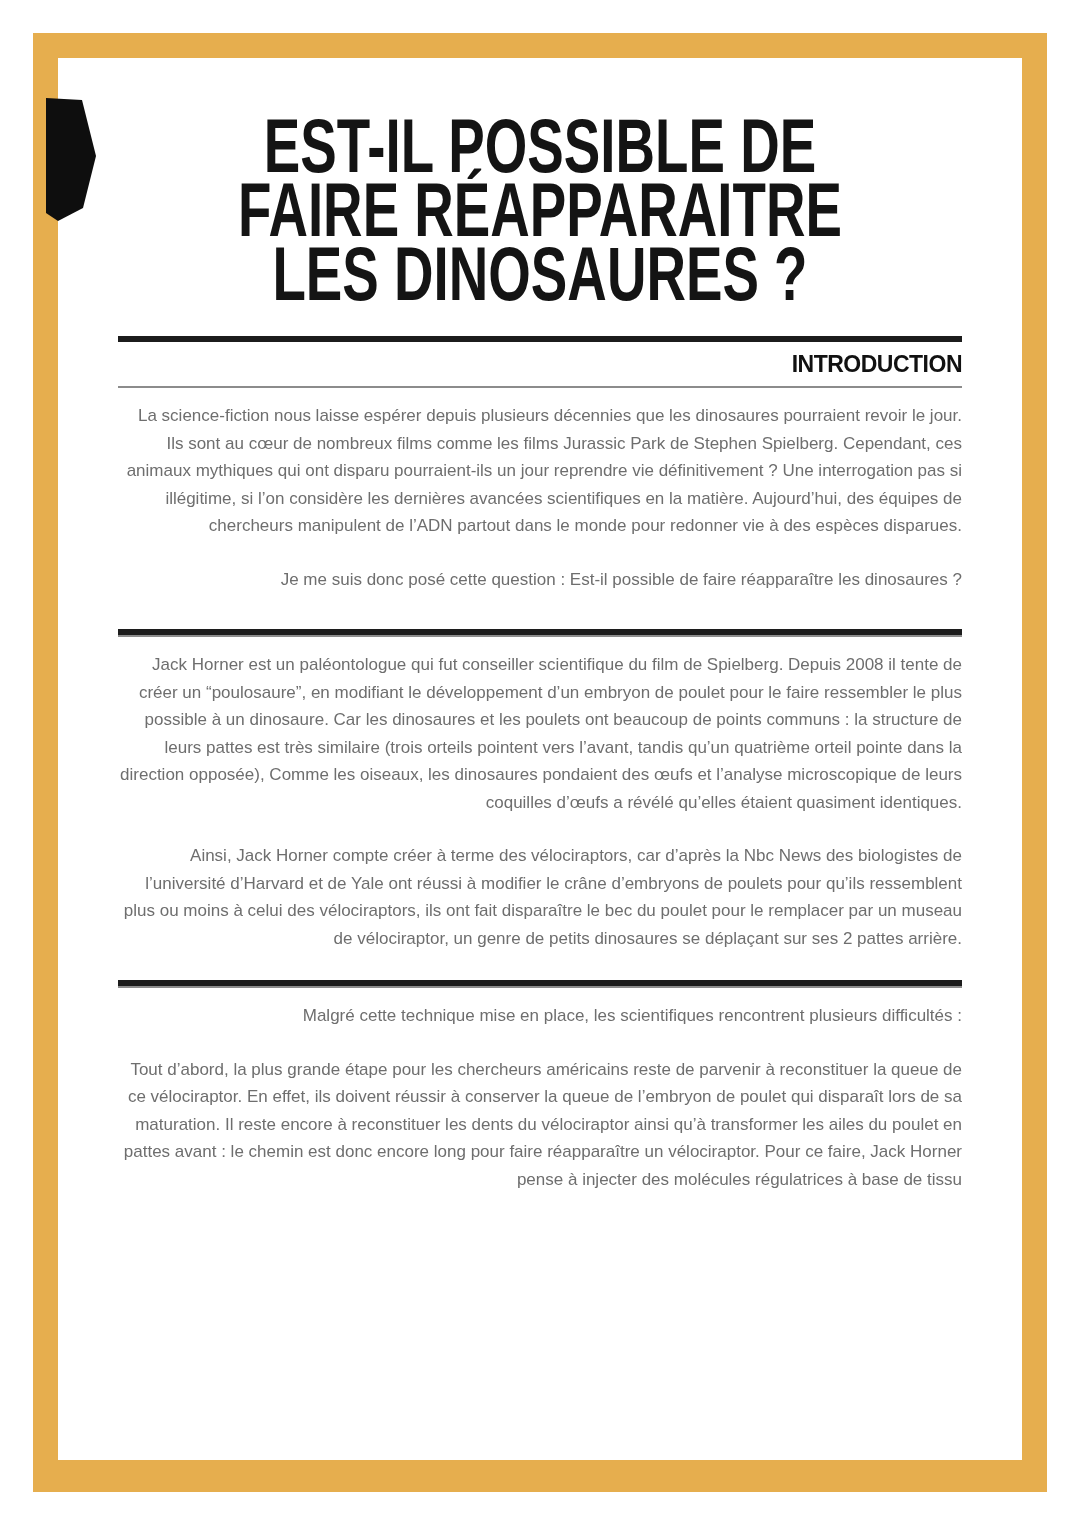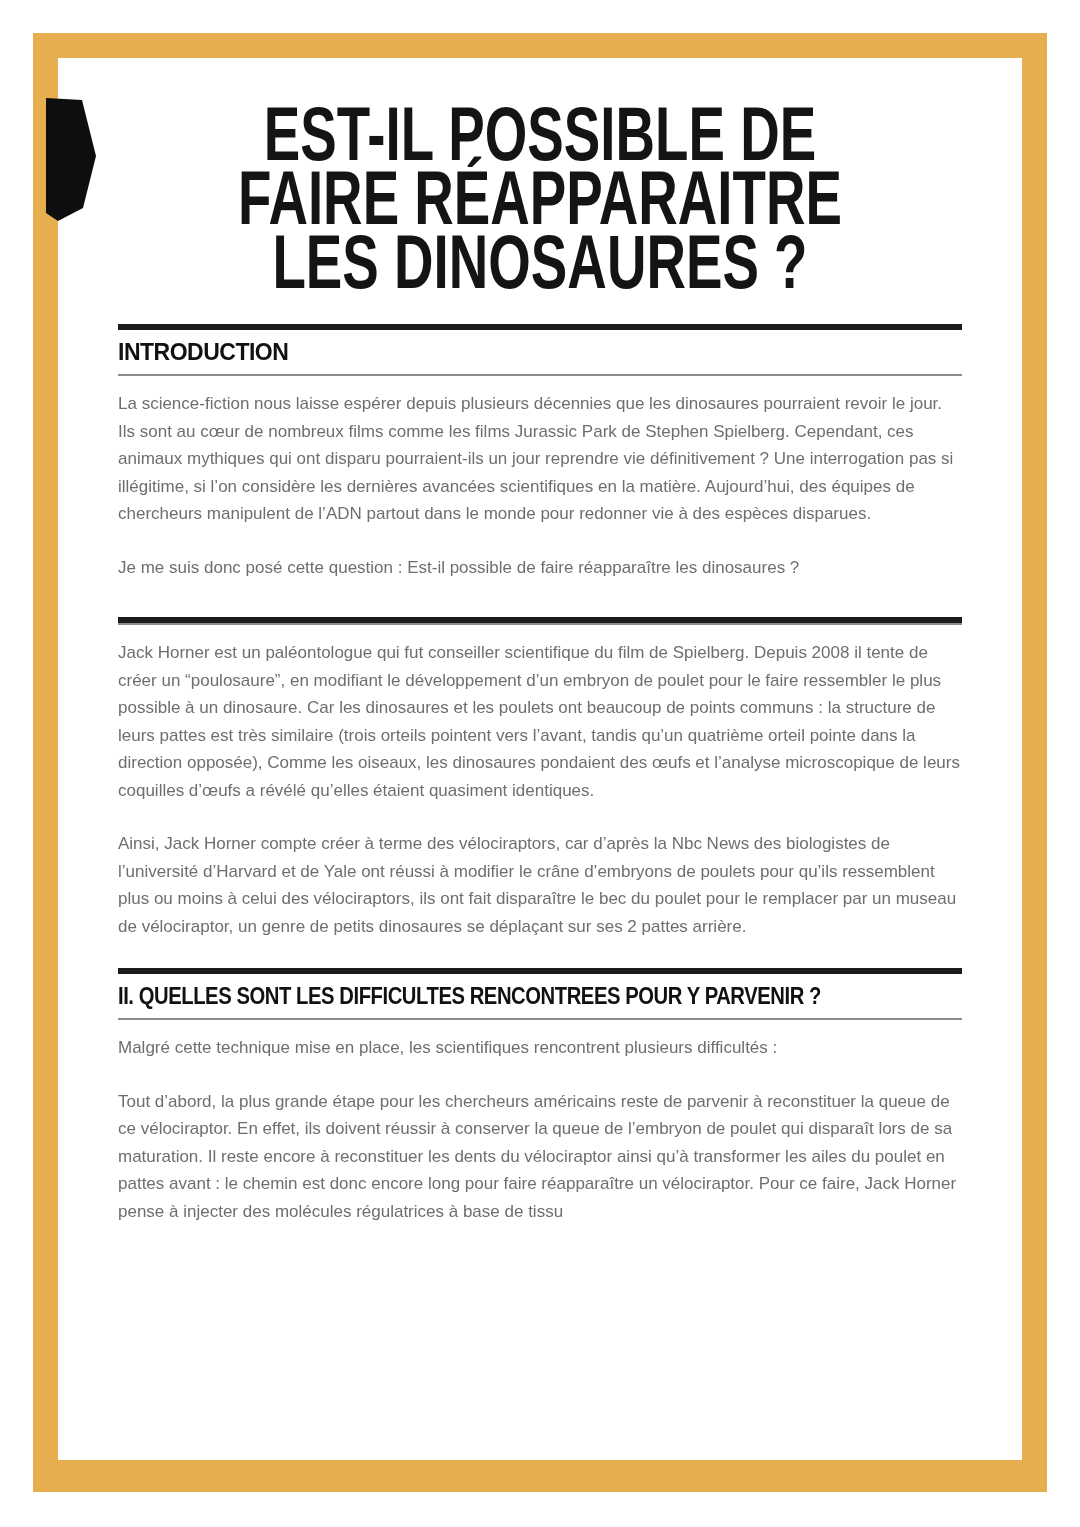--- a/index.html
+++ b/index.html
@@ -21,21 +21,21 @@
     left: 25px; top: 25px;
     width: 964px; height: 1402px;
     background: #ffffff;
   }
   .bookmark {
     position: absolute;
     left: -12px; top: 40px;
   }
   .content {
     width: 844px;
-    margin: 0 auto;
+    margin: 12px auto;
     padding-top: 44px;
   }
   .title {
     margin: 0;
     text-align: center;
     font-weight: bold;
     color: #141414;
     font-size: 76px;
     line-height: 64px;
     transform: scaleX(0.72);
@@ -51,41 +51,41 @@
     height: 2px;
     background: #8c8c8c;
   }
   .section-heading {
     margin: 0;
     padding: 7px 0;
     font-weight: bold;
     color: #111111;
     font-size: 23px;
     line-height: 30px;
-    text-align: left;
+    text-align: right;
     letter-spacing: -0.5px;
   }
   .heading-line {
     white-space: nowrap;
     transform: scaleX(0.95);
     transform-origin: center center;
   }
   .section-heading.left { text-align: left; }
   .heading-line-left {
     white-space: nowrap;
     letter-spacing: -0.5px;
     transform: scaleX(0.88);
     transform-origin: left center;
   }
   .para {
     margin: 14px 0 0 0;
     font-size: 17px;
     line-height: 27.5px;
     color: #6e6e6e;
-    text-align: left;
+    text-align: right;
   }
   .para.gap { margin-top: 26px; }
   .rule-thick.before-part1 { margin-top: 36px; }
   .rule-thick.before-part2 { margin-top: 28px; }
 </style>
 </head>
 <body>
 
 <div class="frame">
   <div class="page">
@@ -109,23 +109,20 @@
       <p class="para">La science-fiction nous laisse espérer depuis plusieurs décennies que les dinosaures pourraient revoir le jour. Ils sont au cœur de nombreux films comme les films Jurassic Park de Stephen Spielberg. Cependant, ces animaux mythiques qui ont disparu pourraient-ils un jour reprendre vie définitivement ? Une interrogation pas si illégitime, si l’on considère les dernières avancées scientifiques en la matière. Aujourd’hui, des équipes de chercheurs manipulent de l’ADN partout dans le monde pour redonner vie à des espèces disparues.</p>
       <p class="para gap">Je me suis donc posé cette question : Est-il possible de faire réapparaître les dinosaures ?</p>
 
       <div class="rule-thick before-part1"></div>
       <div class="rule-thin"></div>
 
       <p class="para">Jack Horner est un paléontologue qui fut conseiller scientifique du film de Spielberg. Depuis 2008 il tente de créer un “poulosaure”, en modifiant le développement d’un embryon de poulet pour le faire ressembler le plus possible à un dinosaure. Car les dinosaures et les poulets ont beaucoup de points communs : la structure de leurs pattes est très similaire (trois orteils pointent vers l’avant, tandis qu’un quatrième orteil pointe dans la direction opposée), Comme les oiseaux, les dinosaures pondaient des œufs et l’analyse microscopique de leurs coquilles d’œufs a révélé qu’elles étaient quasiment identiques.</p>
       <p class="para gap">Ainsi, Jack Horner compte créer à terme des vélociraptors, car d’après la Nbc News des biologistes de l’université d’Harvard et de Yale ont réussi à modifier le crâne d’embryons de poulets pour qu’ils ressemblent plus ou moins à celui des vélociraptors, ils ont fait disparaître le bec du poulet pour le remplacer par un museau de vélociraptor, un genre de petits dinosaures se déplaçant sur ses 2 pattes arrière.</p>
 
       <div class="rule-thick before-part2"></div>
-      <h2 class="section-heading left">
-        <div class="heading-line-left">II. QUELLES SONT LES DIFFICULTES RENCONTREES POUR Y PARVENIR ?</div>
-      </h2>
       <div class="rule-thin"></div>
 
       <p class="para">Malgré cette technique mise en place, les scientifiques rencontrent plusieurs difficultés :</p>
 
       <div class="para gap">
         <div>Tout d’abord, la plus grande étape pour les chercheurs américains reste de parvenir à reconstituer la queue de ce vélociraptor. En effet, ils doivent réussir à conserver la queue de l’embryon de poulet qui disparaît lors de sa maturation. Il reste encore à reconstituer les dents du vélociraptor ainsi qu’à transformer les ailes du poulet en pattes avant : le chemin est donc encore long pour faire réapparaître un vélociraptor. Pour ce faire, Jack Horner pense à injecter des molécules régulatrices à base de tissu</div>
       </div>
 
     </div>
   </div>

